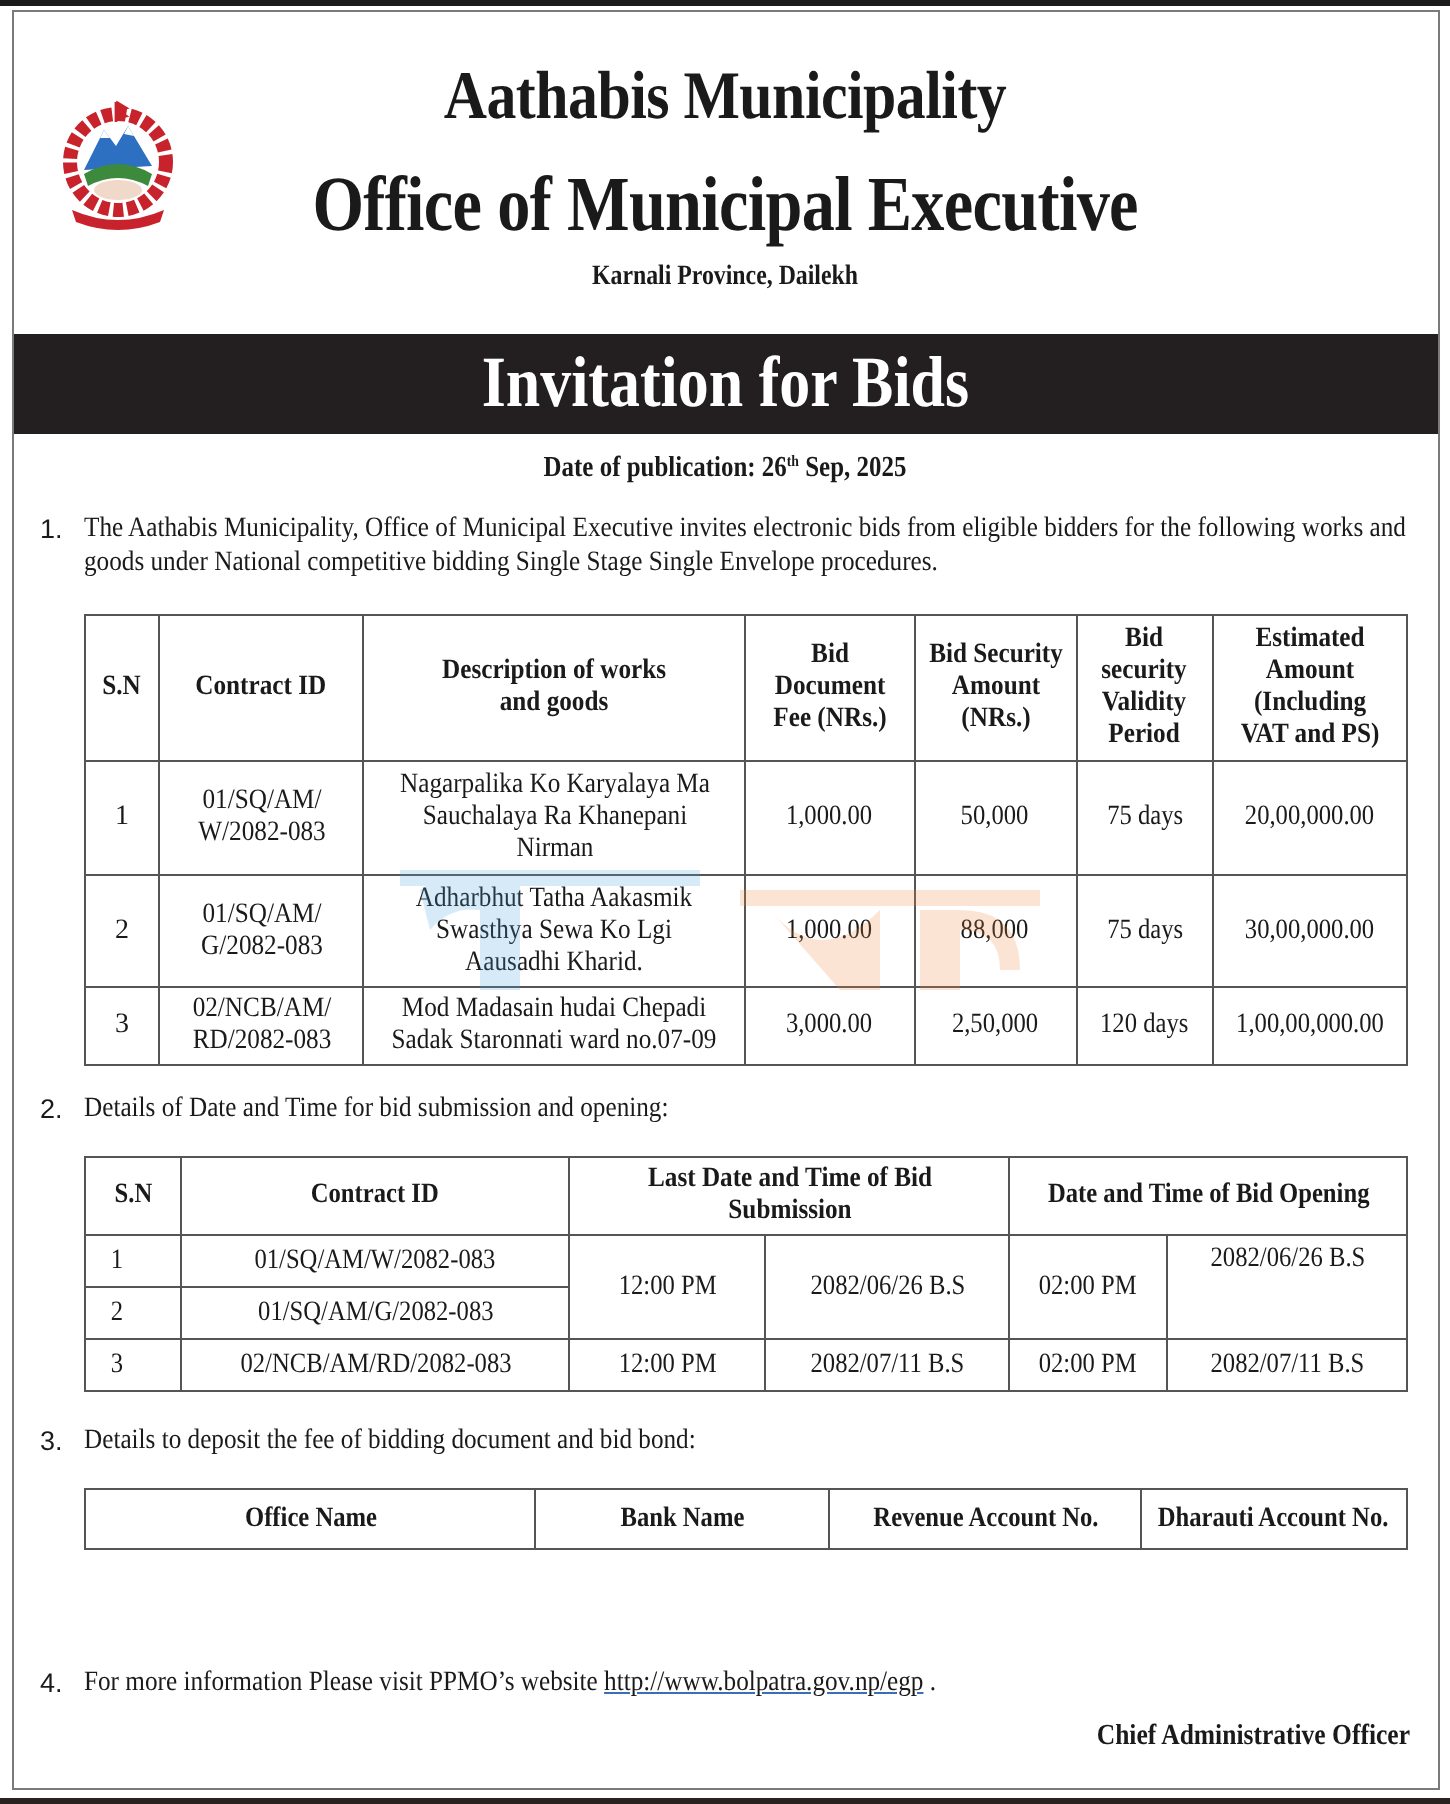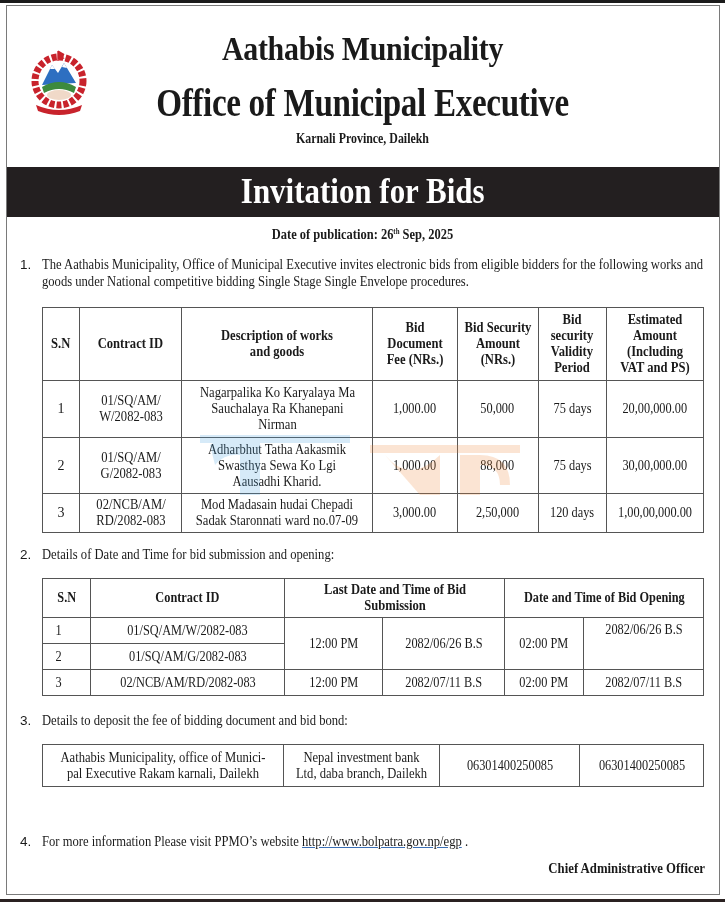--- a/index.html
+++ b/index.html
@@ -189,25 +189,25 @@
 </div>
 
 <table id="t3">
   <colgroup>
       <col style="width:226px">
       <col style="width:147px">
       <col style="width:156px">
       <col style="width:133px">
     </colgroup>
   <tbody>
-  <tr>
-    <td><span class="wrapcell" style="width:240px">Aathabis Municipality, office of Munici-pal Executive Rakam karnali, Dailekh</span></td>
-    <td><span class="wrapcell" style="width:155px">Nepal investment bank Ltd, daba branch, Dailekh</span></td>
-    <td><span class="cell">06301400250085</span></td>
-    <td><span class="cell">06301400250085</span></td>
+      <tr>
+    <th><span class="cell">Office Name</span></th>
+    <th><span class="cell">Bank Name</span></th>
+    <th><span class="cell">Revenue Account No.</span></th>
+    <th><span class="cell">Dharauti Account No.</span></th>
   </tr>
 </tbody>
   </table>
 
 <div class="para" style="top:833px;">
   <span class="num">4.</span>
   <span class="txt"><span>For more information Please visit  PPMO’s website </span><a class="link">http://www.bolpatra.gov.np/egp</a><span> .</span></span>
 </div>
 
 <div class="sign">Chief Administrative Officer</div>

